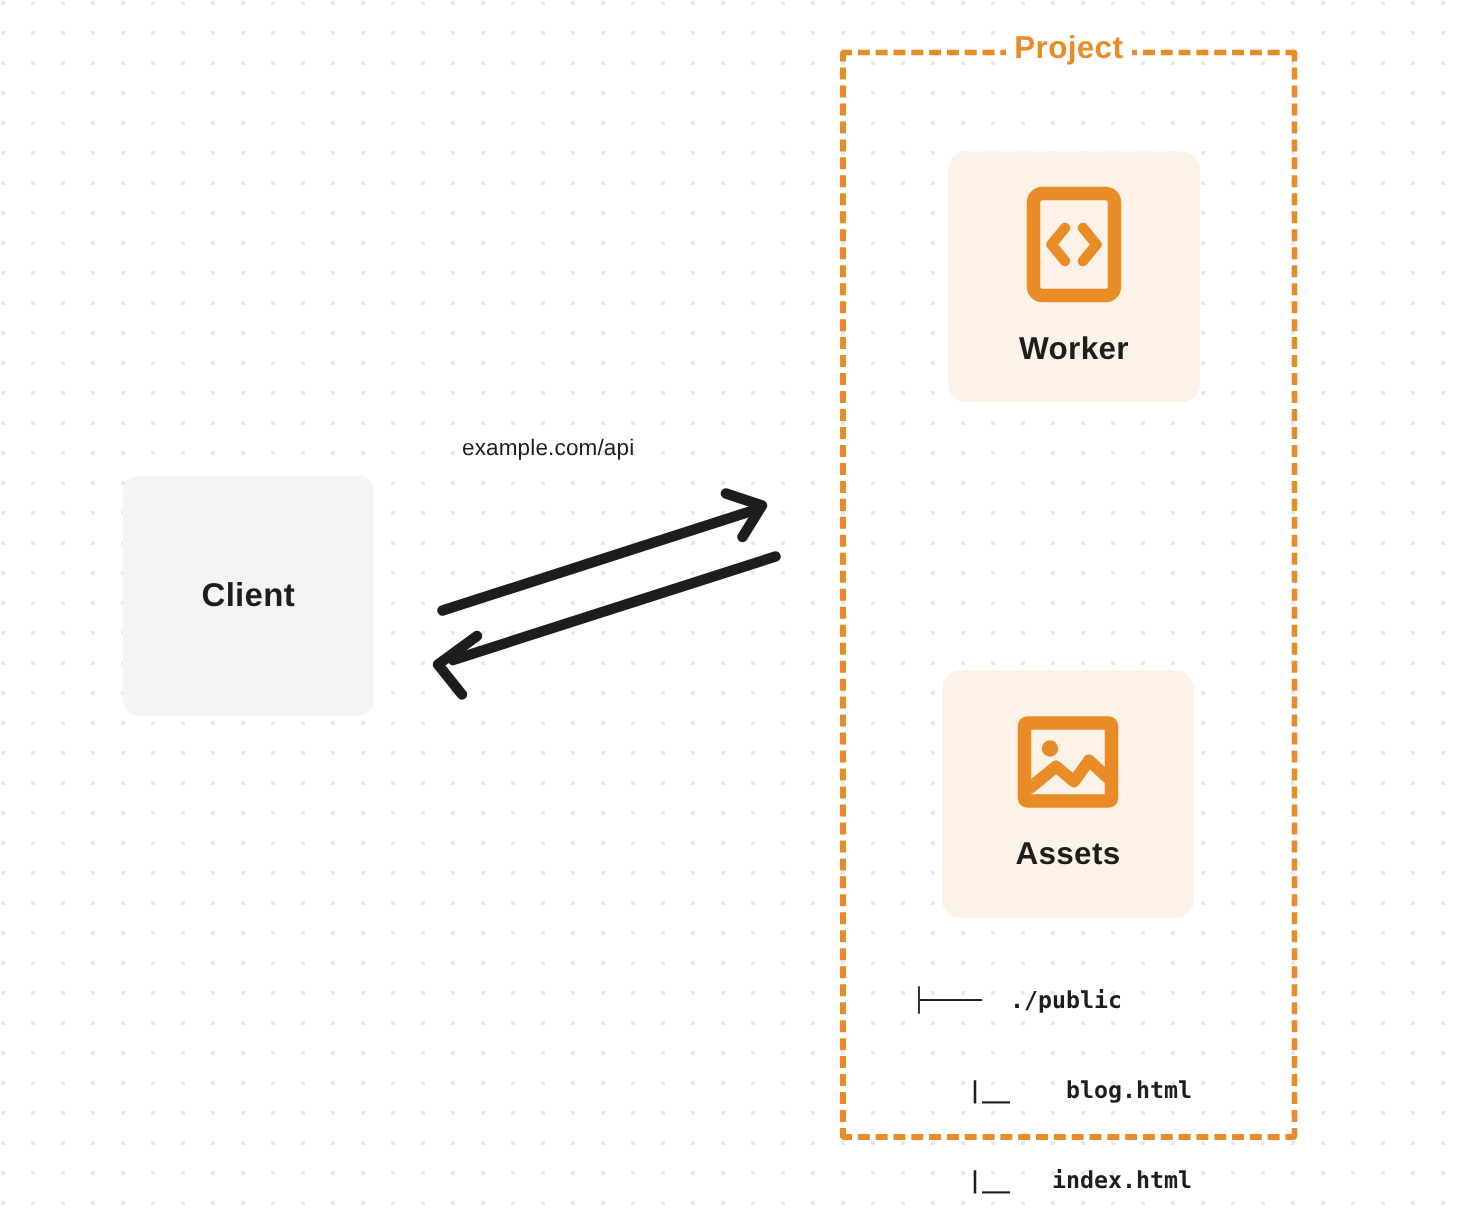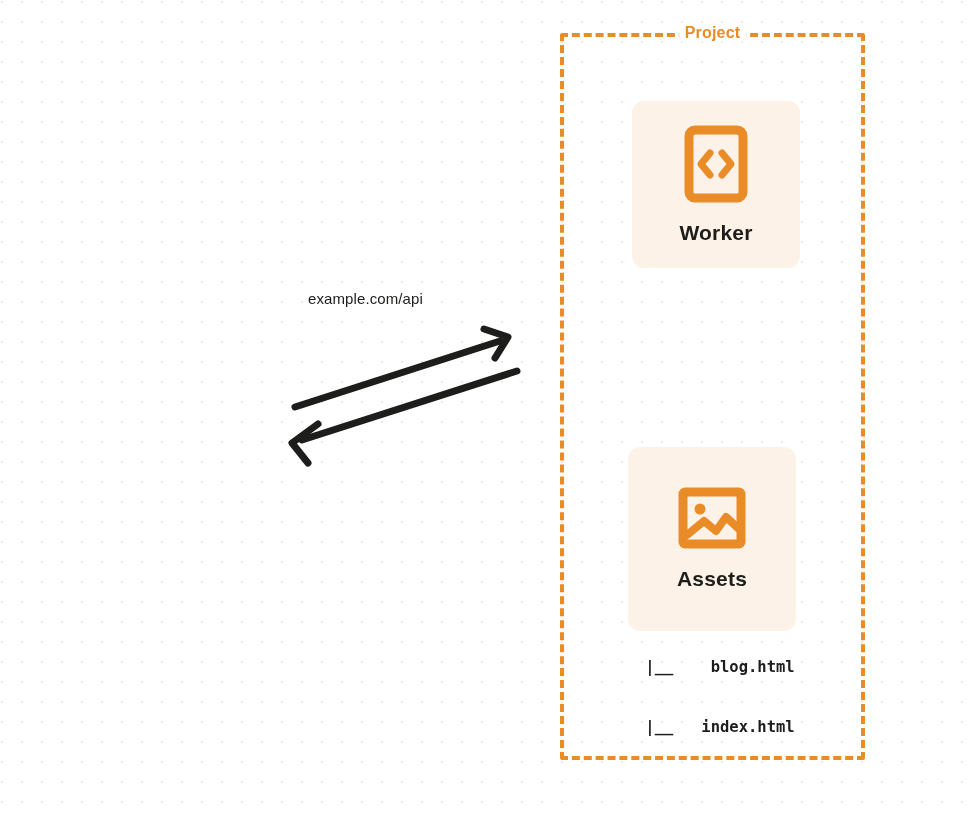--- a/index.html
+++ b/index.html
@@ -76,21 +76,21 @@
     border-radius: 3px;
     box-sizing: border-box;
   }
   .project-title {
     position: absolute;
     left: 50%;
     top: -4px;
     transform: translate(-50%, -52%);
     background: #ffffff;
     padding: 0 6px;
-    font-size: 16px;
+    font-size: 21px;
     font-weight: bold;
     color: #e98c27;
     letter-spacing: 0.2px;
     white-space: nowrap;
   }
 
   
   .service-card {
     position: absolute;
     background: #fdf2e7;
@@ -104,21 +104,21 @@
   .card-worker {
     left: 632px;
     top: 101px;
     width: 168px;
     height: 167px;
   }
   .card-assets {
     left: 628px;
     top: 447px;
     width: 168px;
-    height: 184px;
+    height: 165px;
   }
   .card-icon {
     display: block;
     margin-bottom: 14px;
   }
   .card-label {
     font-size: 21px;
     font-weight: bold;
     color: #1d1d1b;
     letter-spacing: 0.2px;
@@ -136,20 +136,23 @@
     line-height: 20px;
     white-space: pre;
   }
   .tree-row { display: block; }
 </style>
 </head>
 <body>
 
 <div id="canvas">
 
+  <div class="client-node">
+    <span class="client-label">Client</span>
+  </div>
 
   <svg class="arrow-layer" width="980" height="818" viewBox="0 0 980 818" fill="none">
 
     <g>
       <line x1="295" y1="407" x2="500" y2="341" stroke="#1d1d1b" stroke-width="7" stroke-linecap="round"></line>
       <polyline points="484,329 508,337 495,358" stroke="#1d1d1b" stroke-width="7" stroke-linecap="round" stroke-linejoin="round" fill="none"></polyline>
     </g>
 
     <g>
       <line x1="517" y1="371" x2="302" y2="440" stroke="#1d1d1b" stroke-width="7" stroke-linecap="round"></line>
@@ -179,18 +182,19 @@
       <svg width="68" height="62" viewBox="0 0 68 62" fill="none">
         <rect x="5" y="5" width="58" height="52" rx="2" stroke="#e98c27" stroke-width="9"></rect>
         <circle cx="22" cy="22" r="5.5" fill="#e98c27"></circle>
         <polyline points="9,48 26,34 38,44 48,30 60,41" stroke="#e98c27" stroke-width="8" stroke-linecap="round" stroke-linejoin="round" fill="none"></polyline>
       </svg>
     </span>
     <span class="card-label">Assets</span>
   </div>
 
   <div class="file-tree">
+    <span class="tree-row">├────  ./public</span>
     <span class="tree-row">    |__    blog.html</span>
     <span class="tree-row">    |__   index.html</span>
     
   </div>
 
 </div>
 
 </body></html>

